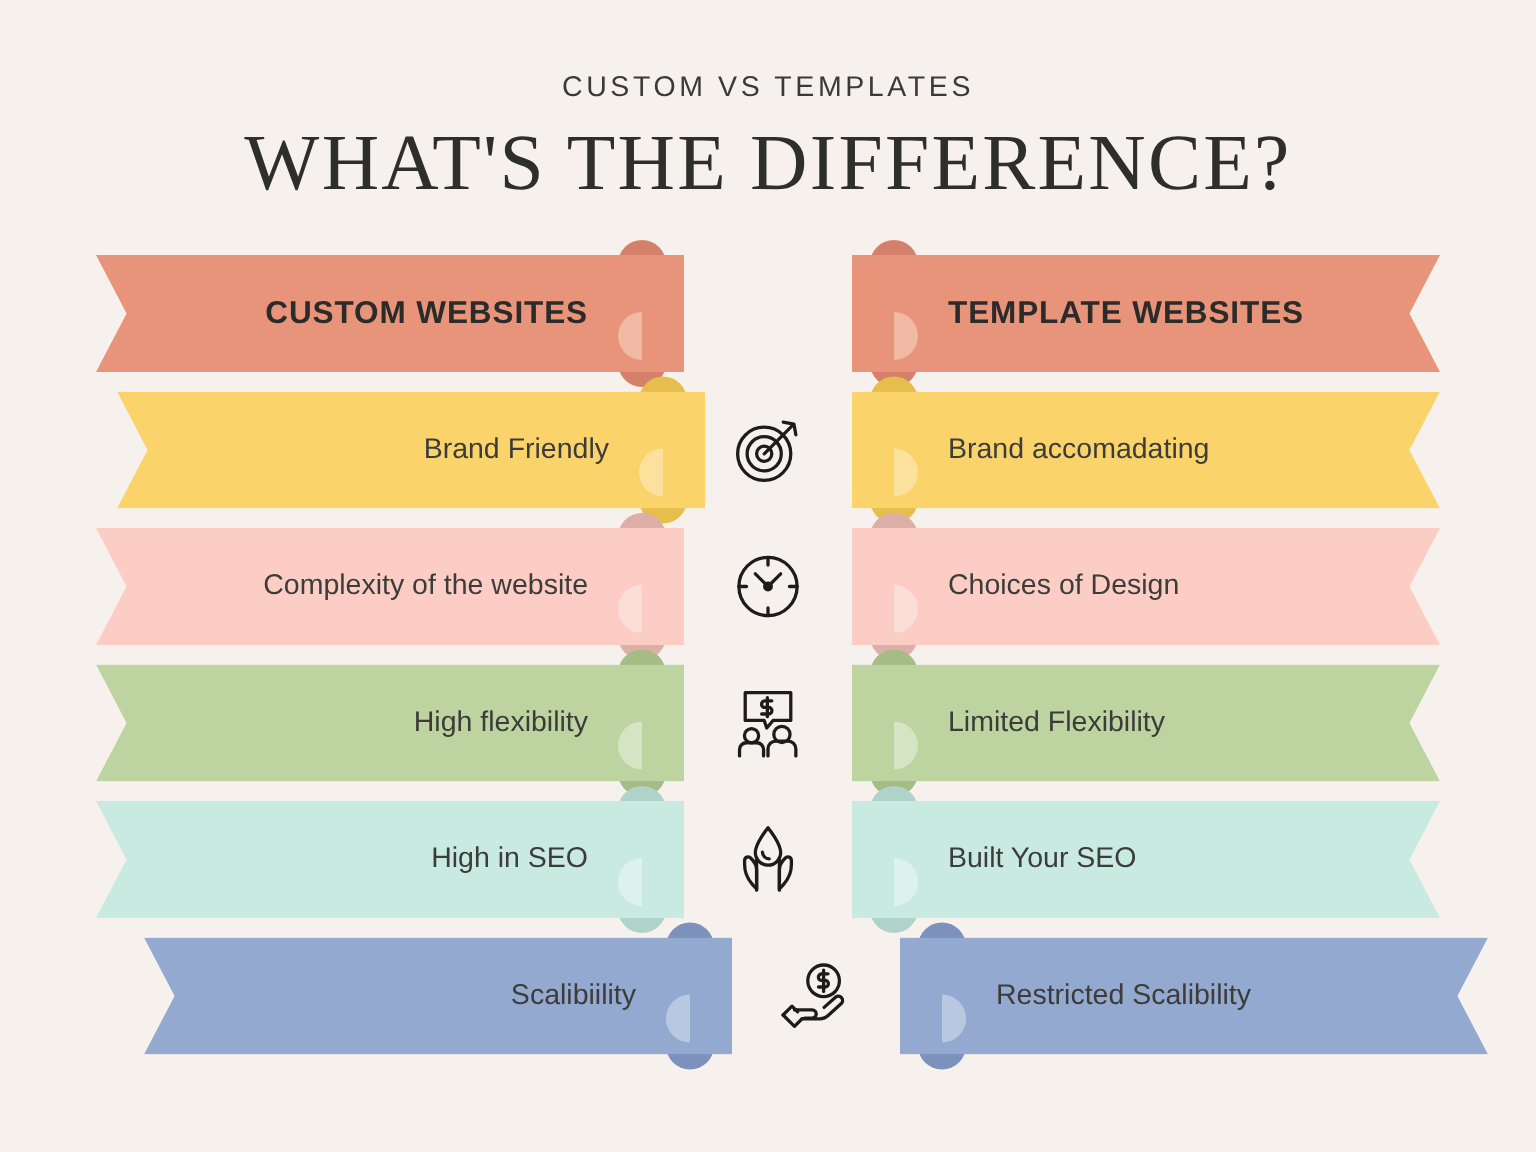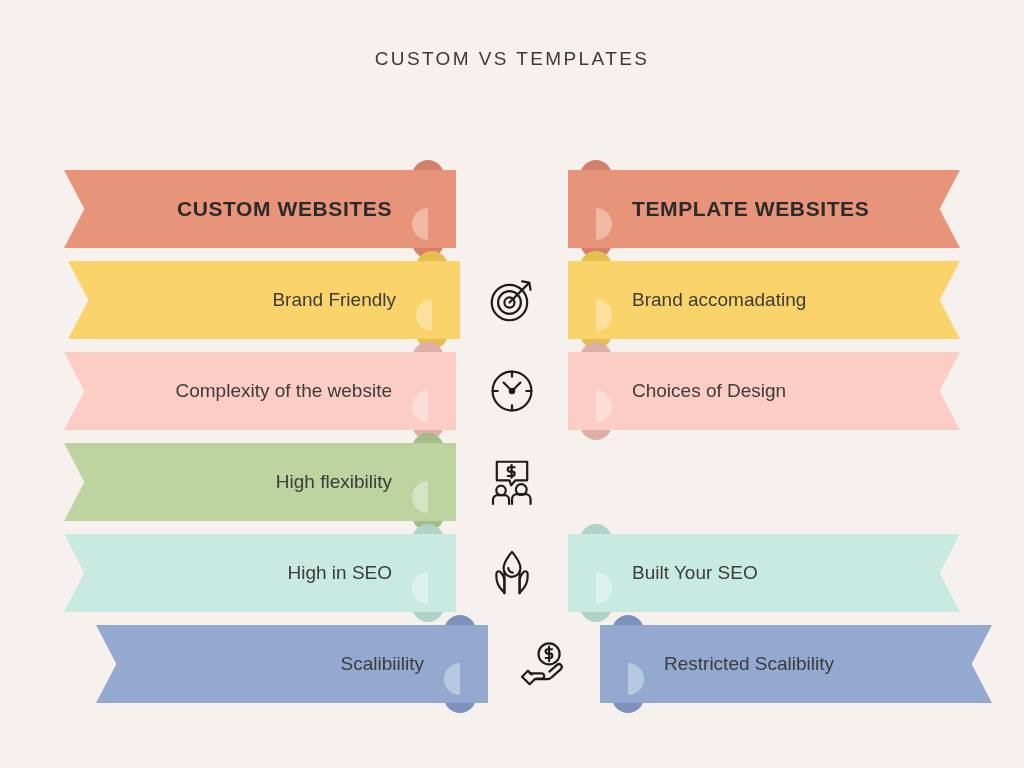--- a/index.html
+++ b/index.html
@@ -110,20 +110,21 @@
     height:62px;
     display:flex; align-items:center; justify-content:center;
   }
   .icon-cell svg { width:54px; height:54px; display:block; }
 </style>
 </head>
 <body>
 
 <div class="header">
   <div class="eyebrow">CUSTOM VS TEMPLATES</div>
+  <div class="headline">WHAT'S THE DIFFERENCE?</div>
 </div>
 
 <div class="board">
     <div class="row head" style="top: 0px;">
       <div class="ribbon left" style="left: 64px; width: 392px;">
         <div class="tab" style="background: rgb(213, 128, 106);"></div>
         <div class="ribbon-body" style="background: rgb(232, 148, 123);"></div>
         <div class="tab-dot">
           <div class="half-l" style="background: rgb(240, 185, 164);"></div>
           <div class="half-r" style="background: rgb(232, 148, 123);"></div>
@@ -134,21 +135,21 @@
         <div class="tab" style="background: rgb(213, 128, 106);"></div>
         <div class="ribbon-body" style="background: rgb(232, 148, 123);"></div>
         <div class="tab-dot">
           <div class="half-l" style="background: rgb(232, 148, 123);"></div>
           <div class="half-r" style="background: rgb(240, 185, 164);"></div>
         </div>
         <div class="ribbon-label">TEMPLATE WEBSITES</div>
       </div>
     </div>
     <div class="row" style="top: 91px;">
-      <div class="ribbon left" style="left: 68px; width: 392px;">
+      <div class="ribbon left" style="left: 78px; width: 392px;">
         <div class="tab" style="background: rgb(229, 190, 77);"></div>
         <div class="ribbon-body" style="background: rgb(250, 212, 106);"></div>
         <div class="tab-dot">
           <div class="half-l" style="background: rgb(251, 225, 155);"></div>
           <div class="half-r" style="background: rgb(250, 212, 106);"></div>
         </div>
         <div class="ribbon-label">Brand Friendly</div>
       </div>
       <div class="ribbon right" style="left: 568px; width: 392px;">
         <div class="tab" style="background: rgb(229, 190, 77);"></div>
@@ -204,20 +205,29 @@
     <div class="row" style="top: 273px;">
       <div class="ribbon left" style="left: 64px; width: 392px;">
         <div class="tab" style="background: rgb(164, 188, 134);"></div>
         <div class="ribbon-body" style="background: rgb(189, 211, 160);"></div>
         <div class="tab-dot">
           <div class="half-l" style="background: rgb(213, 228, 195);"></div>
           <div class="half-r" style="background: rgb(189, 211, 160);"></div>
         </div>
         <div class="ribbon-label">High flexibility</div>
       </div>
+      <div class="ribbon right" style="left: 568px; width: 392px;">
+        <div class="tab" style="background: rgb(164, 188, 134);"></div>
+        <div class="ribbon-body" style="background: rgb(189, 211, 160);"></div>
+        <div class="tab-dot">
+          <div class="half-l" style="background: rgb(189, 211, 160);"></div>
+          <div class="half-r" style="background: rgb(213, 228, 195);"></div>
+        </div>
+        <div class="ribbon-label">Limited Flexibility</div>
+      </div>
       <div class="icon-cell" style="top: 8px;">
     <svg viewBox="0 0 64 64" fill="none" stroke="#1C1C1A" stroke-width="2.6" stroke-linecap="round" stroke-linejoin="round">
       <path d="M14 8 H50 V30 H36 L31 36 L29 30 H14 Z"></path>
       <path d="M35 14.5 h-5.5 a2.6 2.6 0 0 0 0 5.2 h3 a2.6 2.6 0 0 1 0 5.2 H27"></path>
       <path d="M31.5 12 v15"></path>
       <circle cx="19" cy="42" r="5.6"></circle>
       <path d="M9.5 58 v-5 a5.4 5.4 0 0 1 5.4-5.4 h8.2 a5.4 5.4 0 0 1 5.4 5.4 v5"></path>
       <circle cx="43" cy="41" r="6.4"></circle>
       <path d="M32 58 v-5.6 a6 6 0 0 1 6-6 h10 a6 6 0 0 1 6 6 V58"></path>
     </svg>

